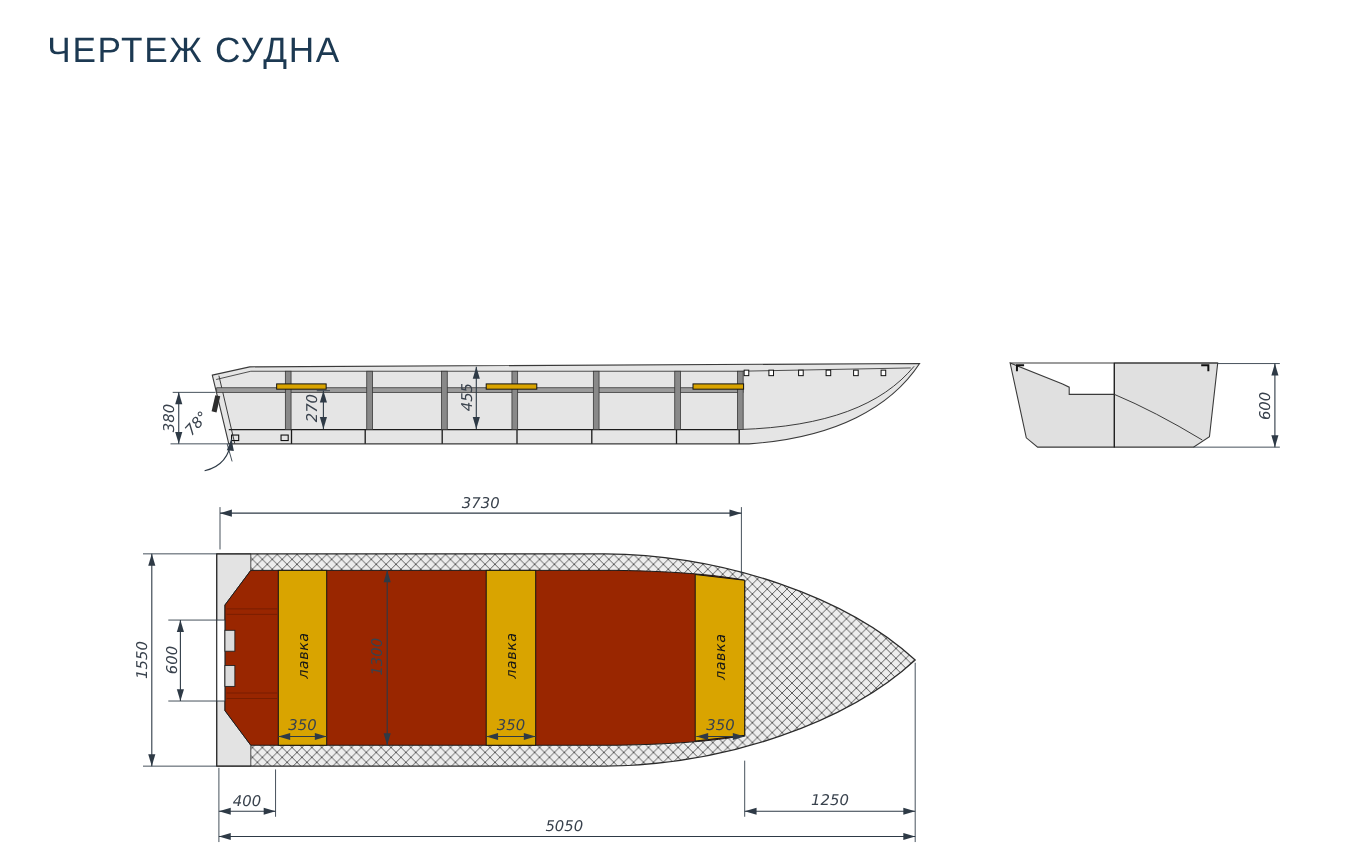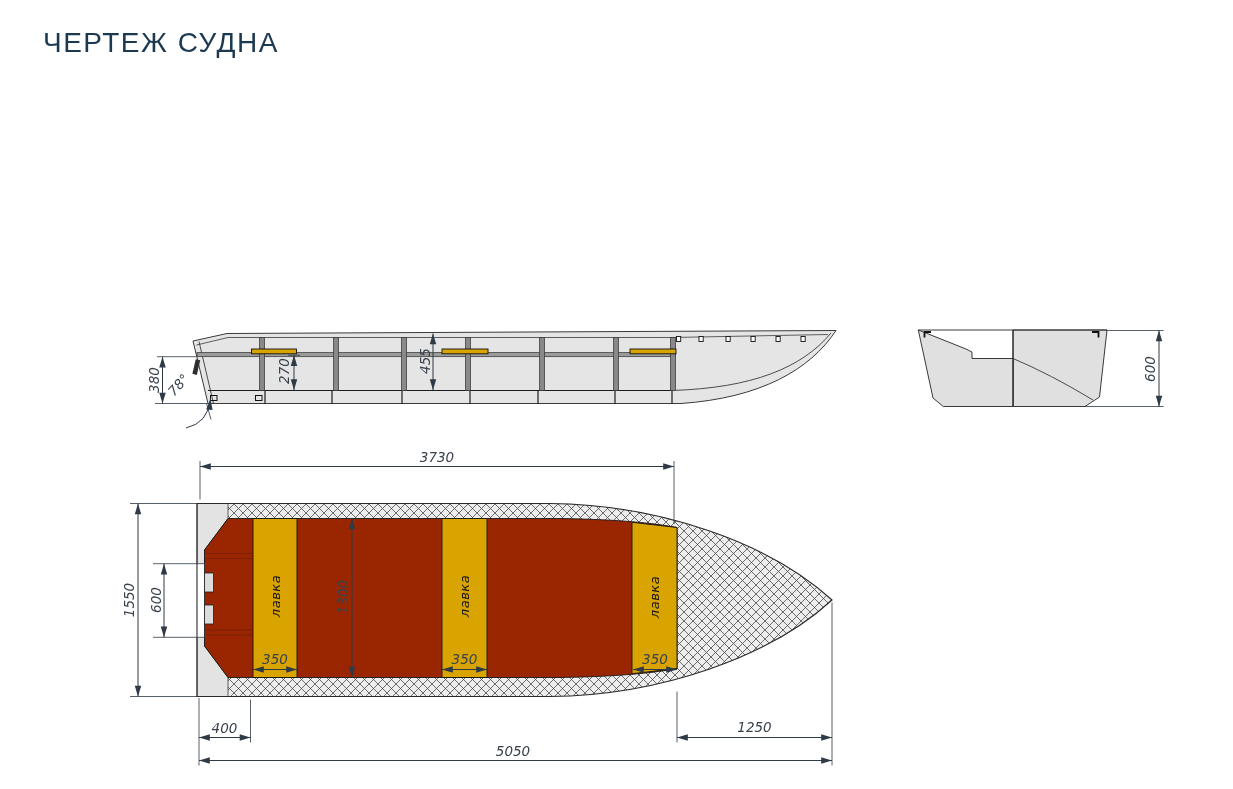--- a/index.html
+++ b/index.html
@@ -1,19 +1,19 @@
 <!DOCTYPE html>
 <html><head>
 <meta charset="utf-8">
 <style>
   html,body{margin:0;padding:0;background:#ffffff;}
   body{width:1233px;height:789px;position:relative;overflow:hidden;font-family:"Liberation Sans",sans-serif;}
   .page-title{
     position:absolute;left:43px;top:27px;
-    font-size:28px;font-weight:400;letter-spacing:1.5px;
+    font-size:32px;font-weight:400;letter-spacing:1.5px;
     color:#1c3952;
     text-align:center;
   }
   svg{position:absolute;left:0;top:0;}
   .dim{font:italic 13.5px "DejaVu Sans",sans-serif;fill:#39424d;}
   .bench-label{font:italic 13px "DejaVu Sans",sans-serif;fill:#161616;letter-spacing:.5px;}
   .dimline{stroke:#2e3a46;stroke-width:1;fill:none;marker-start:url(#arr);marker-end:url(#arr);}
   .extline{stroke:#2e3a46;stroke-width:.8;fill:none;}
   .outline{stroke:#3a3a3a;fill:none;}
 </style>

